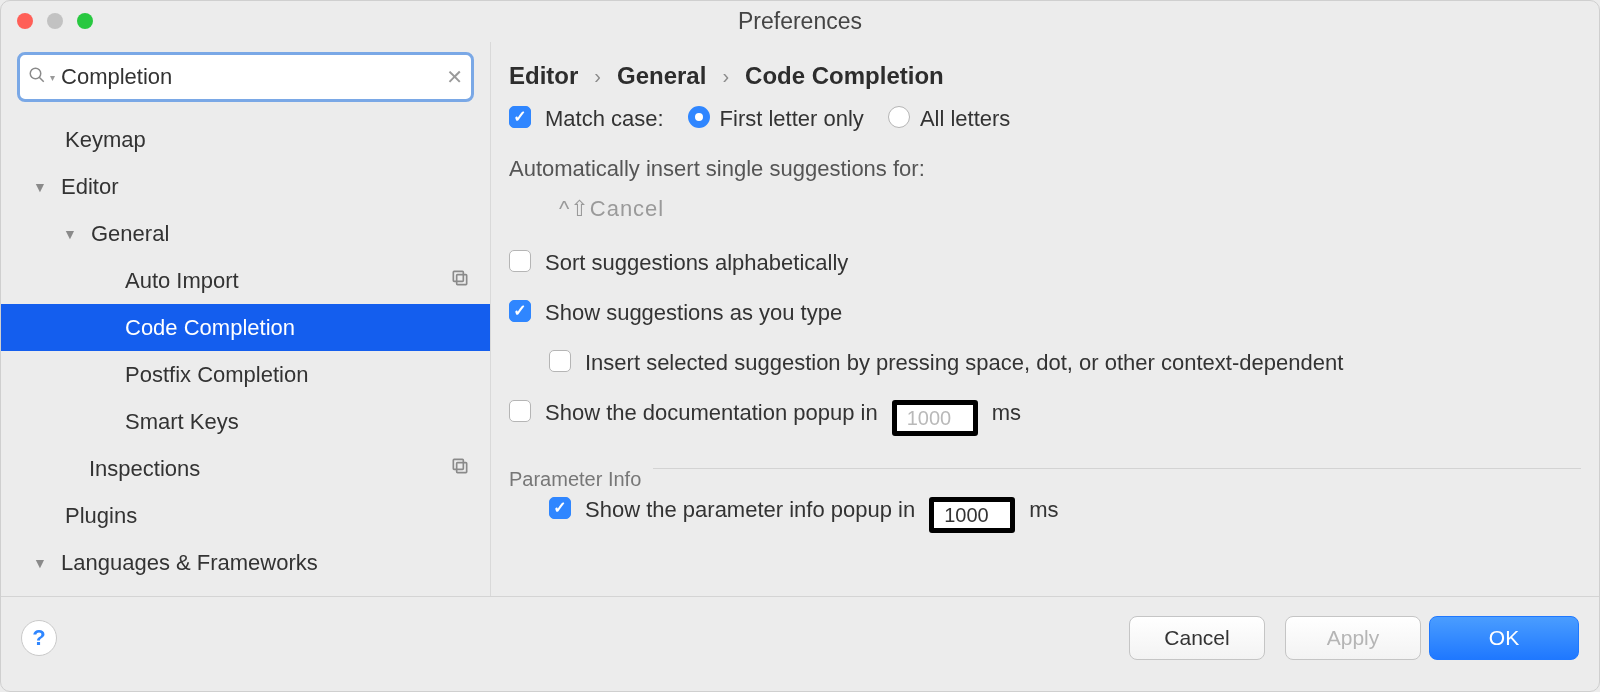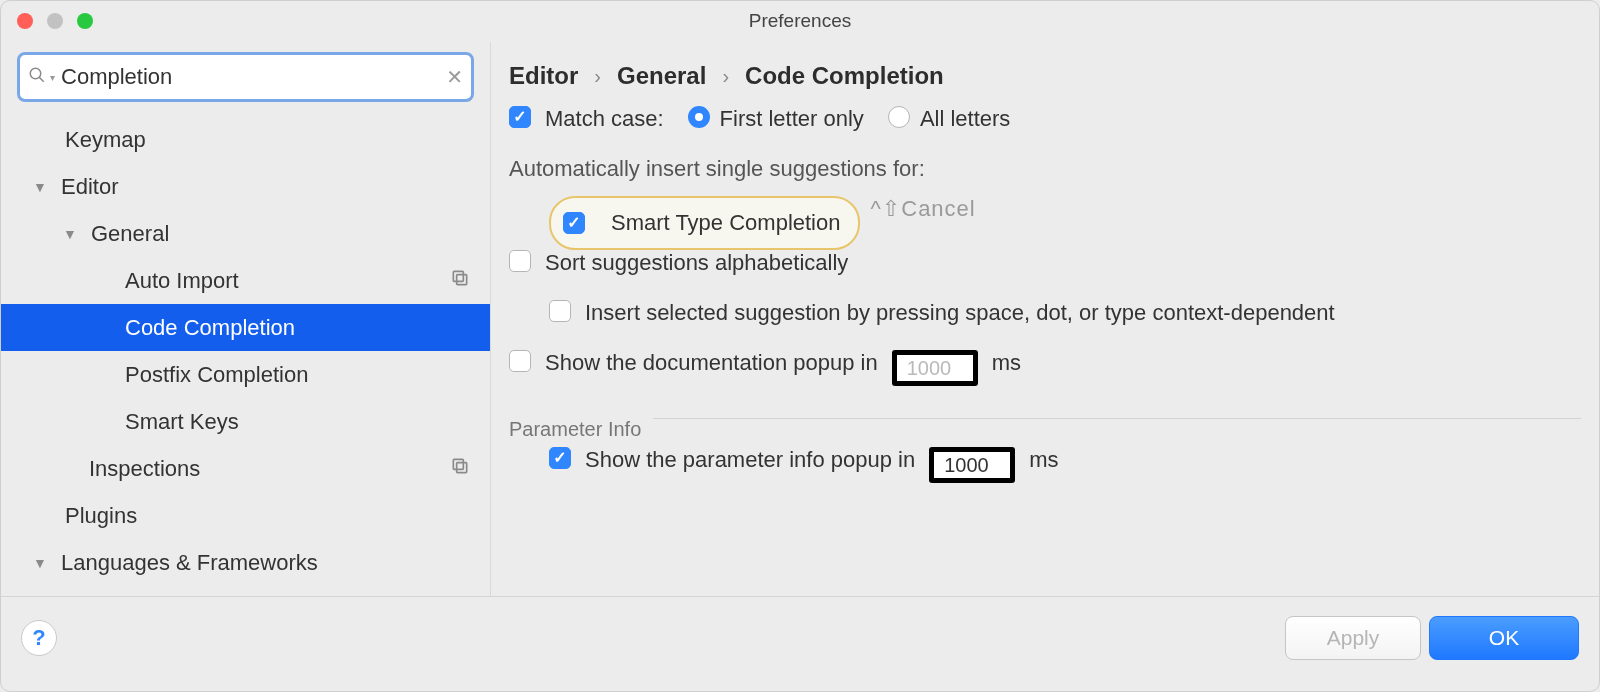--- a/index.html
+++ b/index.html
@@ -20,21 +20,21 @@
     display: flex;
     align-items: center;
     padding: 0 14px;
     position: relative;
   }
   .traffic { display: flex; gap: 14px; position: absolute; left:16px; top:12px; }
   .tl { width:16px; height:16px; border-radius:50%; }
   .tl.red { background:#ff5f57; }
   .tl.yellow { background:#c2c2c2; }
   .tl.green { background:#28c840; }
-  .titlebar .title { flex:1; text-align:center; font-size:19px; color:#444; }
+  .titlebar .title { flex:1; text-align:center; font-size:23px; color:#444; }
   
   .main { display:flex; height:555px; border-top:1px solid #dcdcdc00; }
   .sidebar { width:490px; background:#ececec; border-right:1px solid #d9d9d9; display:flex; flex-direction:column; }
   .content { flex:1; background:#ececec; padding:0; overflow:hidden; }
   
   .search-wrap { padding:10px 16px 8px 16px; }
   .search {
     display:flex; align-items:center; background:#fff; border:3px solid #7aa8e6; border-radius:8px;
     padding:4px 8px; height:50px;
   }
@@ -205,35 +205,35 @@
         <span class="radio checked"></span>
         <span class="label">First letter only</span>
         <span class="radio"></span>
         <span>All letters</span>
       </div>
 
       <div class="row subtle" style="min-height:40px">
         <span>Automatically insert single suggestions for:</span>
       </div>
       <div class="row indent1" style="min-height:54px">
-        <span class="pill">
-          <span class="cb checked"></span>
-          <span>Smart Type Completion</span>
-        </span>
         <span class="shortcut">^⇧Cancel</span>
       </div>
 
       <div class="row">
         <span class="cb"></span>
         <span>Sort suggestions alphabetically</span>
       </div>
 
+      <div class="row">
+        <span class="cb checked"></span>
+        <span>Show suggestions as you type</span>
+      </div>
       <div class="row indent1">
         <span class="cb"></span>
-        <span>Insert selected suggestion by pressing space, dot, or type context-dependent</span>
+        <span>Insert selected suggestion by pressing space, dot, or other context-dependent</span>
       </div>
 
       <div class="row">
         <span class="cb"></span>
         <span>Show the documentation popup in</span>
         <span style="width:14px"></span>
         <input class="num-input dim" value="1000" style="">
         <span style="width:14px"></span>
         <span>ms</span>
       </div>
@@ -251,15 +251,16 @@
         <span style="width:14px"></span>
         <span>ms</span>
       </div>
     </div>
   </div>
 </div>
 
 <div class="footer">
   <div class="help">?</div>
   <div class="spacer-flex"></div>
+  <button class="btn">Cancel</button>
   <button class="btn disabled">Apply</button>
   <button class="btn primary">OK</button>
 </div>
 
 </body></html>

